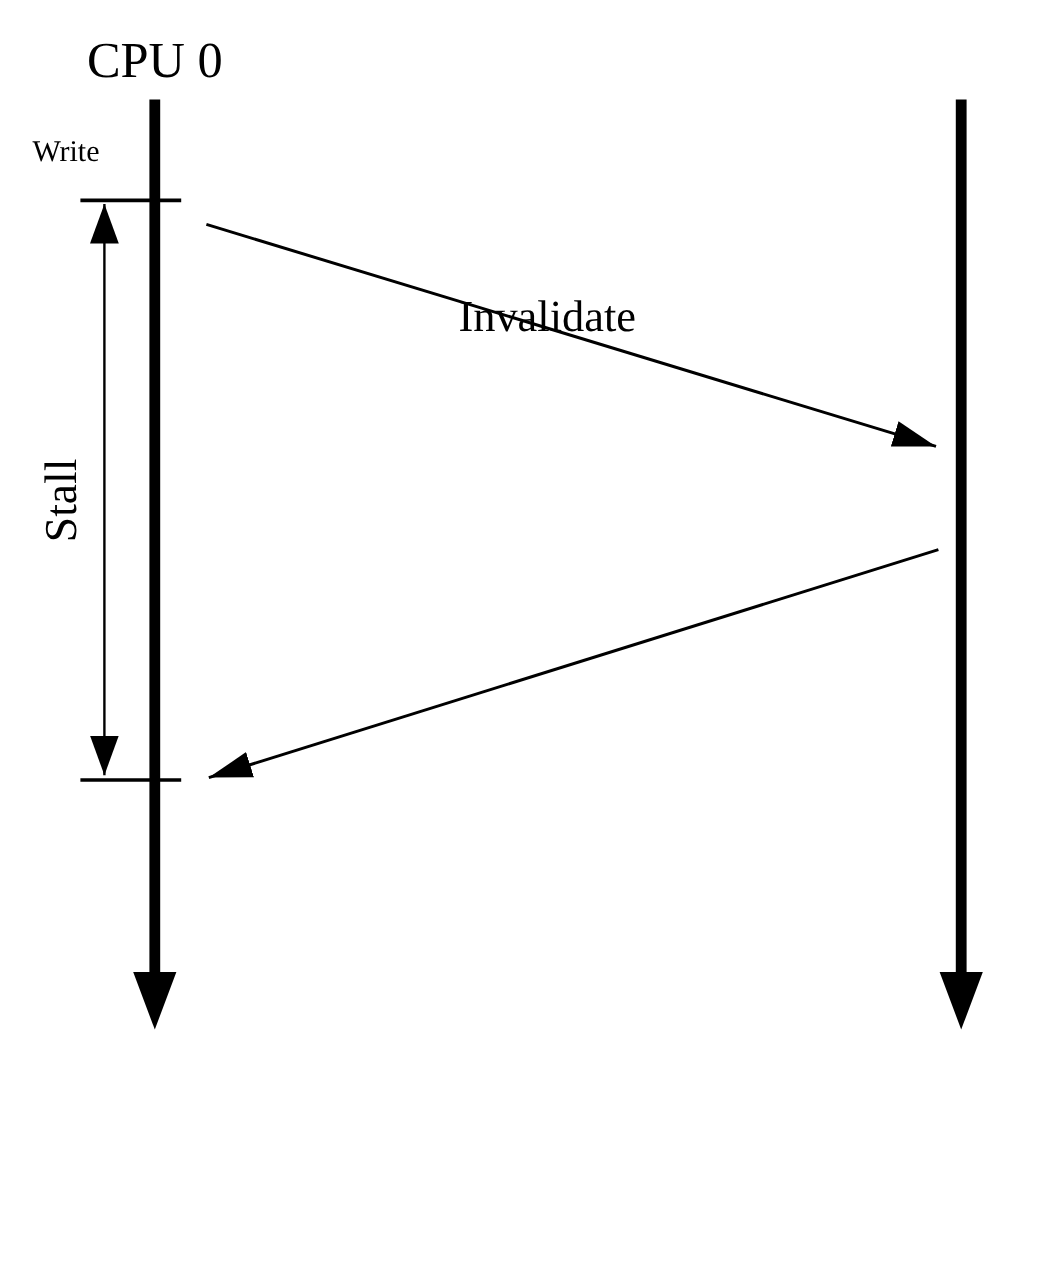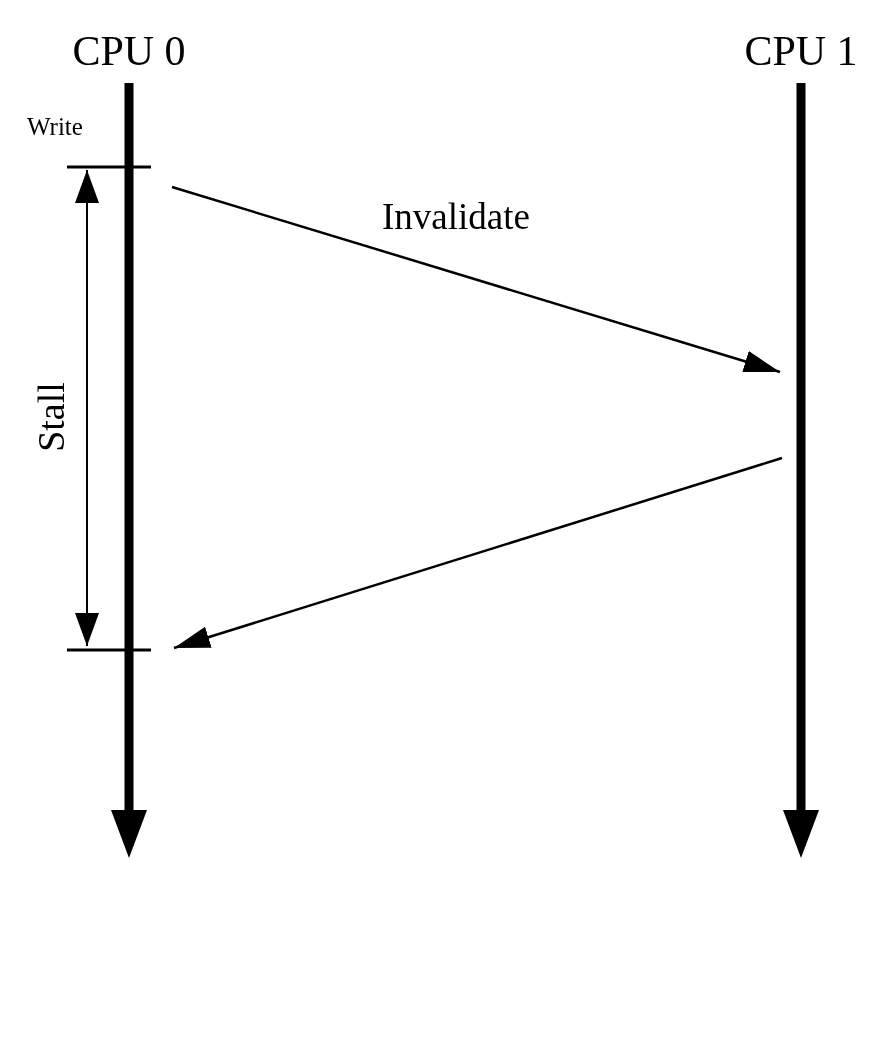--- a/index.html
+++ b/index.html
@@ -30,21 +30,21 @@
   }
   .lbl.centered { transform: translateX(-50%); }
   .cpu-lbl   { font-size: 42px; top: 30px; }
   .write-lbl { font-size: 25px; left: 27px; top: 114px; }
   .stall-lbl {
     font-size: 38px;
     left: 51px; top: 417px;
     transform: translate(-50%, -50%) rotate(-90deg);
     transform-origin: center center;
   }
-  .msg-lbl  { font-size: 37px; }
+  .msg-lbl  { font-size: 37px; margin-top: 48px; }
   .invalidate-lbl { left: 456px; top: 198px; }
   .ack-lbl        { left: 441px; top: 471px; }
   .caption {
     position: absolute;
     left: 441px;
     top: 978px;
     transform: translateX(-50%);
     font-size: 46px;
     white-space: nowrap;
     font-family: "Liberation Serif", serif;
@@ -95,21 +95,20 @@
 
     <line x1="87" y1="410" x2="87" y2="170" stroke="#000000" stroke-width="2" marker-end="url(#arrow-stall)"></line>
     <line x1="87" y1="410" x2="87" y2="646" stroke="#000000" stroke-width="2" marker-end="url(#arrow-stall)"></line>
 
     <line x1="172" y1="187" x2="780" y2="372" stroke="#000000" stroke-width="2.5" marker-end="url(#arrow-msg)"></line>
 
     <line x1="782" y1="458" x2="174" y2="648" stroke="#000000" stroke-width="2.5" marker-end="url(#arrow-msg)"></line>
   </svg>
 
   <div class="lbl cpu-lbl centered" style="left:129px;">CPU 0</div>
-  <div class="lbl cpu-lbl centered" style="left:801px;">CPU 1</div>
 
   <div class="lbl write-lbl">Write</div>
   <div class="lbl stall-lbl">Stall</div>
 
   <div class="lbl msg-lbl invalidate-lbl centered">Invalidate</div>
 
   <div class="caption">Figure 4: Writes See Unnecessary Stalls</div>
 
   <div class="watermark">掘金技术社区 @ 加瓦学徒</div>
 

